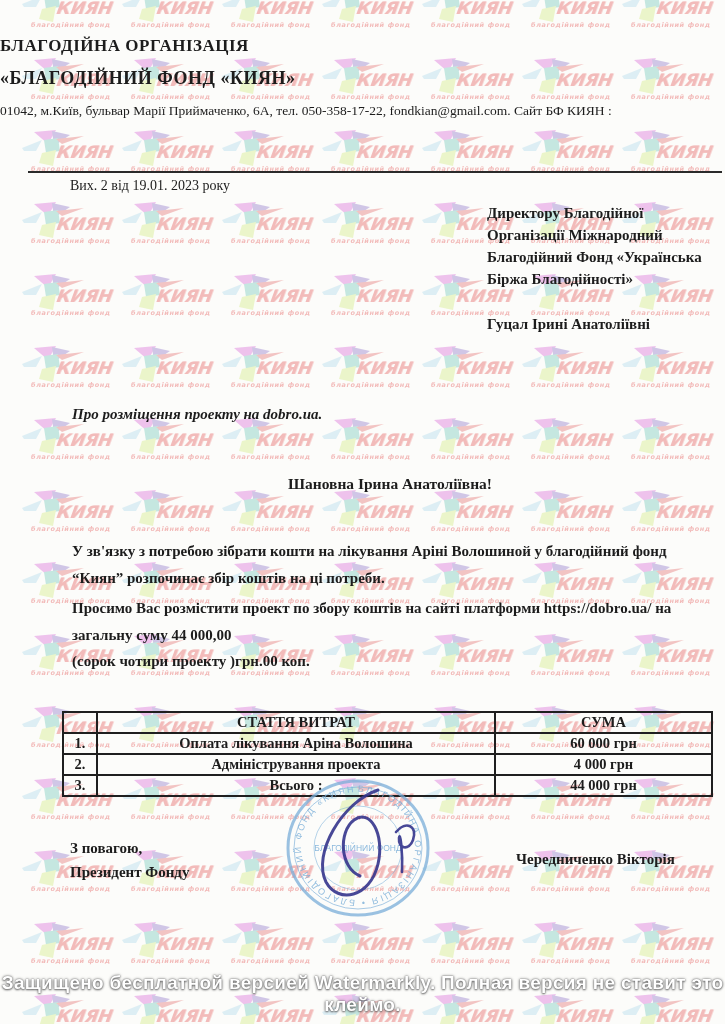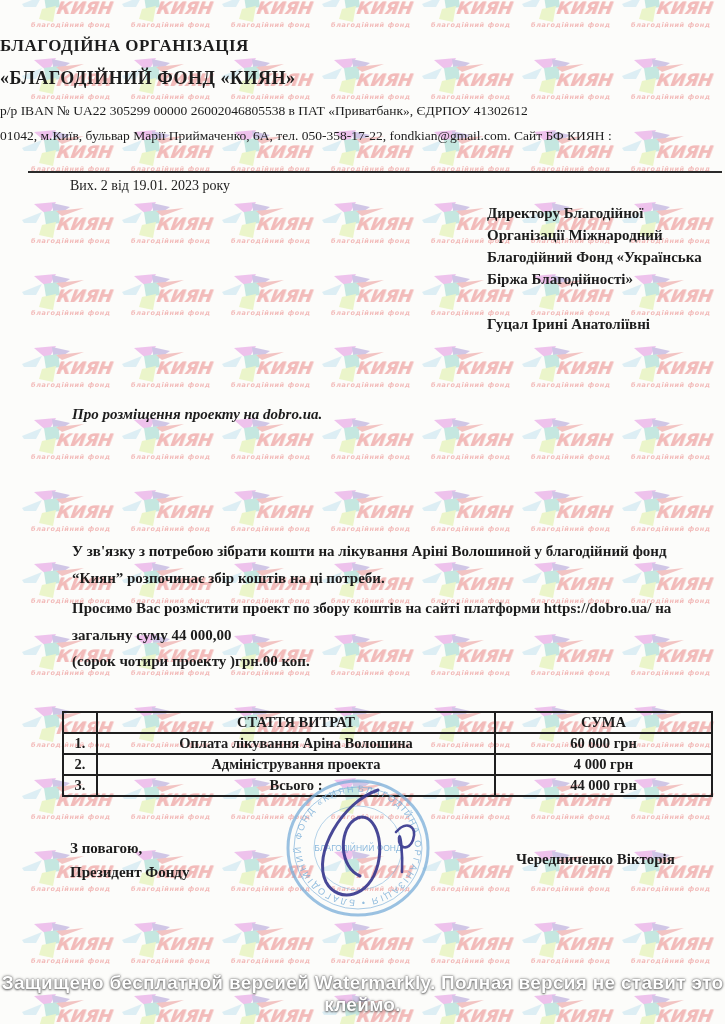--- a/index.html
+++ b/index.html
@@ -1343,33 +1343,33 @@
     <span class="wm-word">КИЯН</span>
 
   </div>
     </div>
 
   <div class="content">
 
     <div class="letterhead">
       <div class="org-line1">БЛАГОДІЙНА ОРГАНІЗАЦІЯ</div>
       <div class="org-line2">«БЛАГОДІЙНИЙ ФОНД «КИЯН»</div>
-      <div class="bank-line">р/р IBAN № UA22 305299 00000 26002046805538  в ПАТ «Приватбанк», ЄДРПОУ 41302612</div>
       <div class="address-line">01042, м.Київ, бульвар Марії Приймаченко, 6А, тел. 050-358-17-22, fondkian@gmail.com. Сайт БФ КИЯН :</div>
     </div>
 
     <div class="header-rule"></div>
 
     <div class="ref-line">Вих. 2 від 19.01. 2023 року</div>
 
     <div class="recipient">Директору Благодійної Організації Міжнародний Благодійний Фонд «Українська Біржа Благодійності»</div>
     <div class="recipient-name">Гуцал Ірині Анатоліївні</div>
 
     <div class="subject">Про розміщення проекту на dobro.ua.</div>
 
+    <div class="greeting">Шановна Ірина Анатоліївна!</div>
 
     <div class="para para1">У зв'язку з потребою зібрати кошти на лікування  Аріні Волошиной у благодійний фонд “Киян” розпочинає збір коштів на ці потреби.</div>
     <div class="para para2">Просимо Вас розмістити проект по збору коштів на сайті платформи  https://dobro.ua/  на загальну суму 44 000,00</div>
     <div class="para para3">(сорок чотири проекту )грн.00 коп.</div>
 
     <table class="expense-table">
       <thead>
         <tr>
           <th class="col-num"></th>
           <th class="col-item">СТАТТЯ ВИТРАТ</th>

